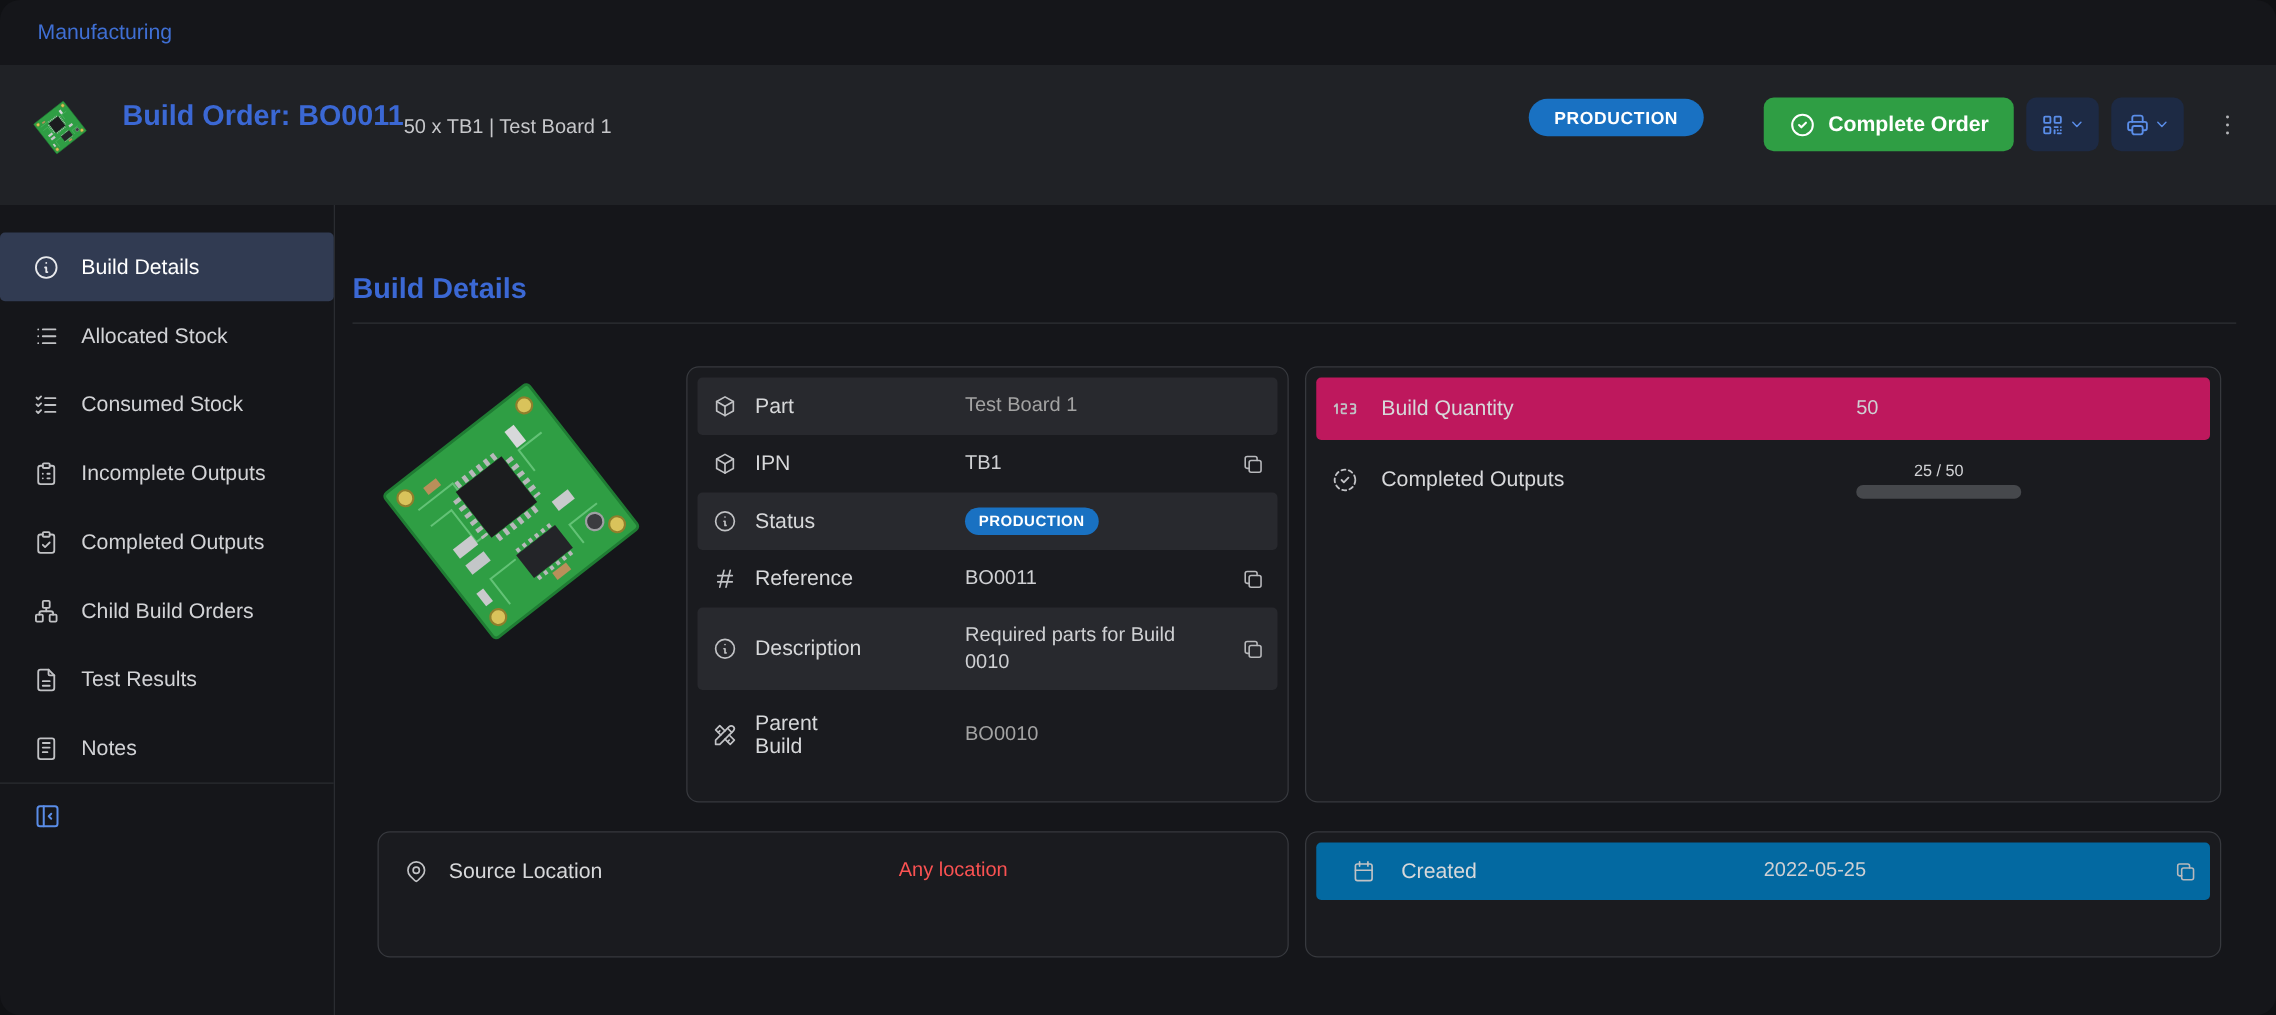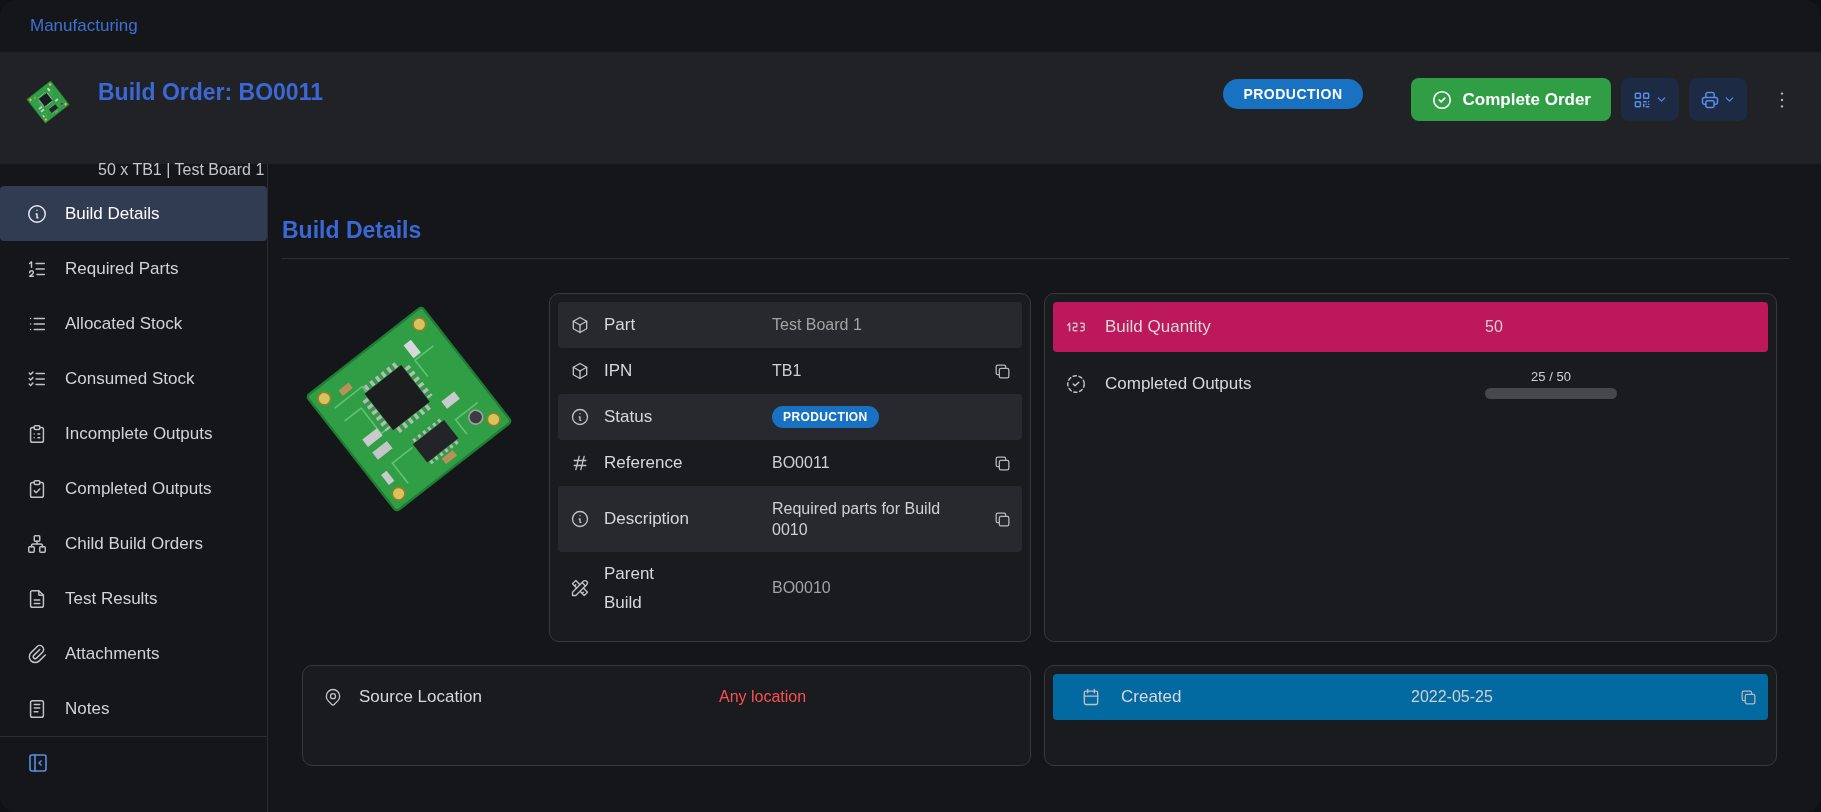--- a/index.html
+++ b/index.html
@@ -12,21 +12,21 @@
   .svg { display:block; }
   .ic { display:inline-flex; align-items:center; justify-content:center; color:#c1c2c5; }
 
   
   .breadcrumb-bar { height:52px; display:flex; align-items:center; padding:0 30px; }
   .breadcrumb-link { color:#3f6fd4; font-size:17px; text-decoration:none; cursor:pointer; }
 
   
   .header-band { height:112px; background:#202226; display:flex; align-items:flex-start; padding:26px 28px 0 24px; }
   .header-thumb { width:48px; height:48px; margin-right:26px; cursor:pointer; }
-  .titles { display:flex; flex-direction:column;gap:40px; }
+  .titles { display:flex; flex-direction:row; }
   .page-title { color:#3b68d4; font-size:23px; font-weight:700; line-height:28px; }
   .page-subtitle { color:#c6c7ca; font-size:16px; margin-top:15px; }
   .header-actions { margin-left:auto; display:flex; align-items:center; height:43px; }
   .status-pill {
     background:#1971c2; color:#fff; font-weight:700; font-size:14px; letter-spacing:.5px;
     padding:7px 20px; border-radius:17px; margin-right:48px; align-self:flex-start; margin-top:1px;
   }
   .btn-green {
     display:flex; align-items:center; gap:10px; height:43px; padding:0 20px;
     background:#2f9e44; border:none; border-radius:8px; color:#fff; font-weight:700; font-size:17px;
@@ -68,21 +68,21 @@
   .drow.light { background:#28292e; }
   .qrow { display:grid; grid-template-columns:52px 380px 1fr; align-items:center; min-height:50px; border-radius:4px; padding:4px 0; }
   .qrow.light { background:#be185d; }
   .irow { display:grid; grid-template-columns:48px 360px 1fr; align-items:center; min-height:46px; border-radius:4px; padding:4px 0; }
   .irow.light { background:#28292e; }
   .crow { display:grid; grid-template-columns:52px 290px 1fr 54px; align-items:center; min-height:46px; border-radius:4px; padding:4px 0; }
   .crow.light { background:#0369a1;padding-left:16px; }
 
   .row-ic { justify-self:start; margin-left:12px; }
   .dlabel { color:#d7d8da; font-size:17px; }
-  .label-narrow { display:inline-block; max-width:70px; line-height:29px; }
+  .label-narrow { display:inline-block; max-width:70px; line-height:18px; }
   .dvalue { color:#cfd0d3; font-size:16px; }
   .dvalue.wrapped { max-width:176px; overflow-wrap:anywhere; line-height:21px; }
   .link { color:#a3a3a3; text-decoration:none; cursor:pointer; font-size:16px; }
   .copy-btn { background:transparent; border:none; color:#b8b9bc; cursor:pointer; justify-self:end; margin-right:10px; display:flex; }
   .badge-blue-sm { background:#1971c2; color:#fff; font-weight:700; font-size:12px; letter-spacing:.4px; padding:4px 11px; border-radius:11px; display:inline-block; }
   .badge-admin { background:#e9ecef; color:#141414; font-weight:700; font-size:12px; letter-spacing:.4px; padding:4px 13px; border-radius:12px; display:inline-block; }
   .issued-value { display:flex; align-items:center; gap:14px; }
   .red-text { color:#fa5252; font-size:16px; }
 
   .progress-block { width:132px; display:flex; flex-direction:column; align-items:center; }
@@ -210,32 +210,20 @@
               <circle cx="12" cy="12" r="9"></circle>
               <path d="M12 8h.01"></path>
               <path d="M11 12h1v4h1"></path>
             </svg>
         </span>
         <span>Build Details</span>
       </div>
       <div class="side-item">
         <span class="ic">
           <svg class="svg" width="22" height="22" viewBox="0 0 24 24" fill="none" stroke="currentColor" stroke-width="1.6" stroke-linecap="round" stroke-linejoin="round">
-              <path d="M11 6h9"></path>
-              <path d="M11 12h9"></path>
-              <path d="M12 18h8"></path>
-              <path d="M4 16a2 2 0 1 1 4 0c0 .591 -.5 1 -1 1.5l-3 2.5h4"></path>
-              <path d="M6 10v-6l-2 2"></path>
-            </svg>
-        </span>
-        <span>Required Parts</span>
-      </div>
-      <div class="side-item">
-        <span class="ic">
-          <svg class="svg" width="22" height="22" viewBox="0 0 24 24" fill="none" stroke="currentColor" stroke-width="1.6" stroke-linecap="round" stroke-linejoin="round">
               <path d="M9 6h11"></path>
               <path d="M9 12h11"></path>
               <path d="M9 18h11"></path>
               <path d="M5 6v.01"></path>
               <path d="M5 12v.01"></path>
               <path d="M5 18v.01"></path>
             </svg>
         </span>
         <span>Allocated Stock</span>
       </div>
@@ -290,28 +278,20 @@
       <div class="side-item">
         <span class="ic">
           <svg class="svg" width="22" height="22" viewBox="0 0 24 24" fill="none" stroke="currentColor" stroke-width="1.6" stroke-linecap="round" stroke-linejoin="round">
               <path d="M14 3v4a1 1 0 0 0 1 1h4"></path>
               <path d="M17 21h-10a2 2 0 0 1 -2 -2v-14a2 2 0 0 1 2 -2h7l5 5v11a2 2 0 0 1 -2 2z"></path>
               <path d="M9 13h6"></path>
               <path d="M9 17h6"></path>
             </svg>
         </span>
         <span>Test Results</span>
-      </div>
-      <div class="side-item">
-        <span class="ic">
-          <svg class="svg" width="22" height="22" viewBox="0 0 24 24" fill="none" stroke="currentColor" stroke-width="1.6" stroke-linecap="round" stroke-linejoin="round">
-              <path d="M15 7l-6.5 6.5a1.5 1.5 0 0 0 3 3l6.5 -6.5a3 3 0 0 0 -6 -6l-6.5 6.5a4.5 4.5 0 0 0 9 9l6.5 -6.5"></path>
-            </svg>
-        </span>
-        <span>Attachments</span>
       </div>
       <div class="side-item">
         <span class="ic">
           <svg class="svg" width="22" height="22" viewBox="0 0 24 24" fill="none" stroke="currentColor" stroke-width="1.6" stroke-linecap="round" stroke-linejoin="round">
               <rect x="5" y="3" width="14" height="18" rx="2"></rect>
               <path d="M9 7h6"></path>
               <path d="M9 11h6"></path>
               <path d="M9 15h4"></path>
             </svg>
         </span>

